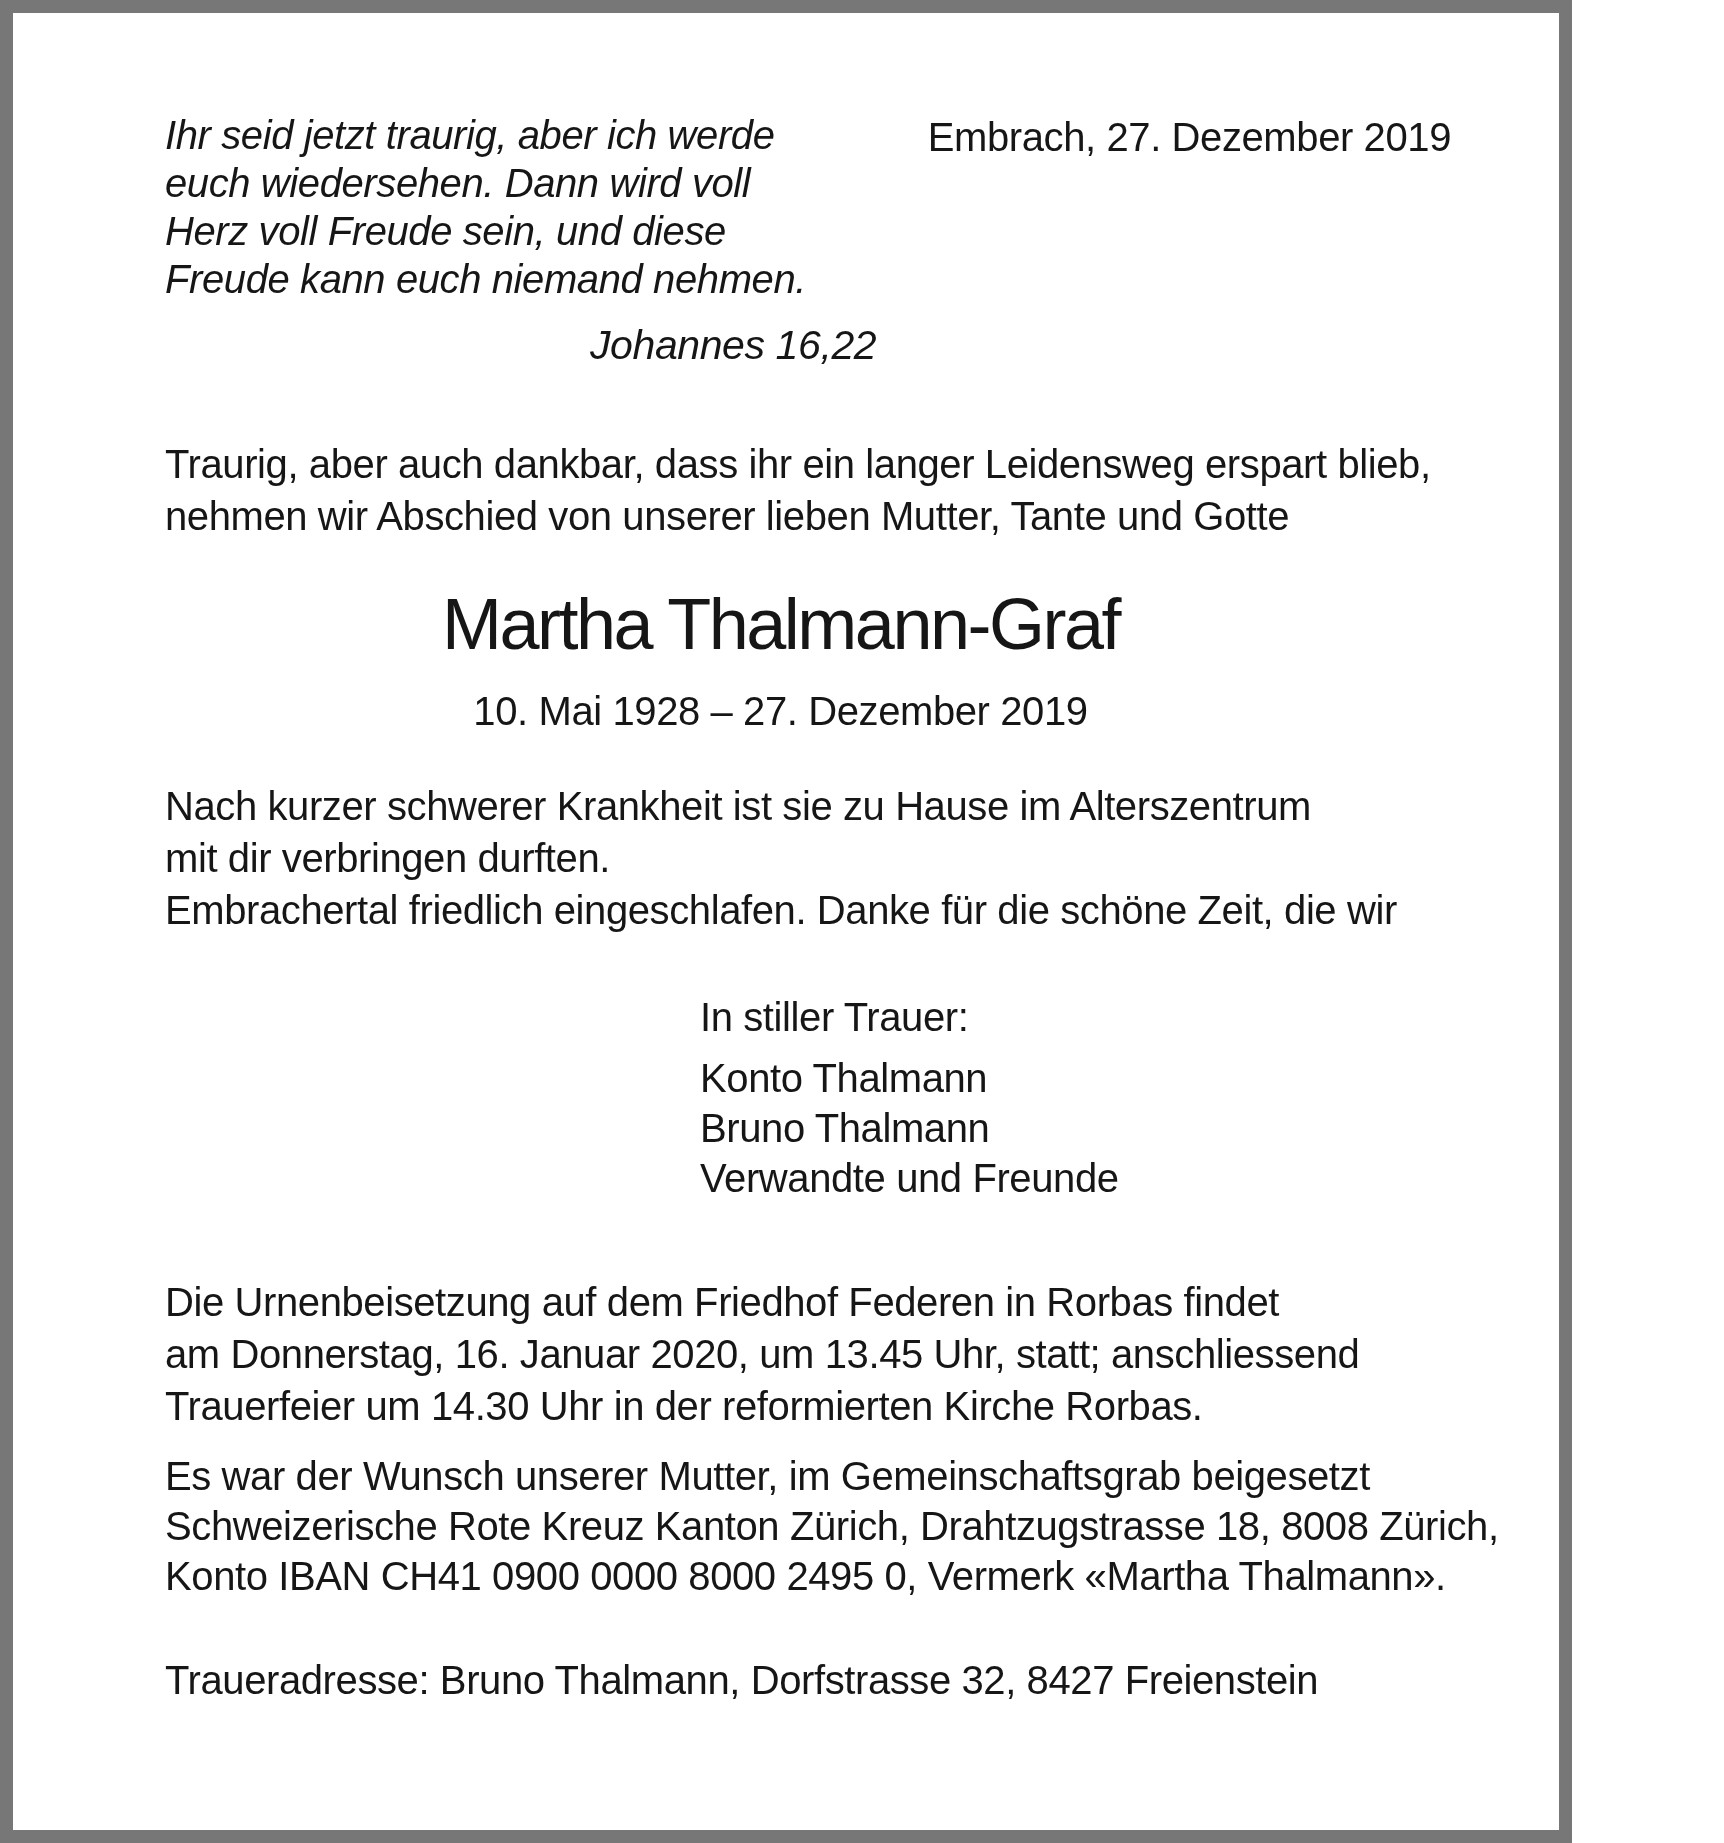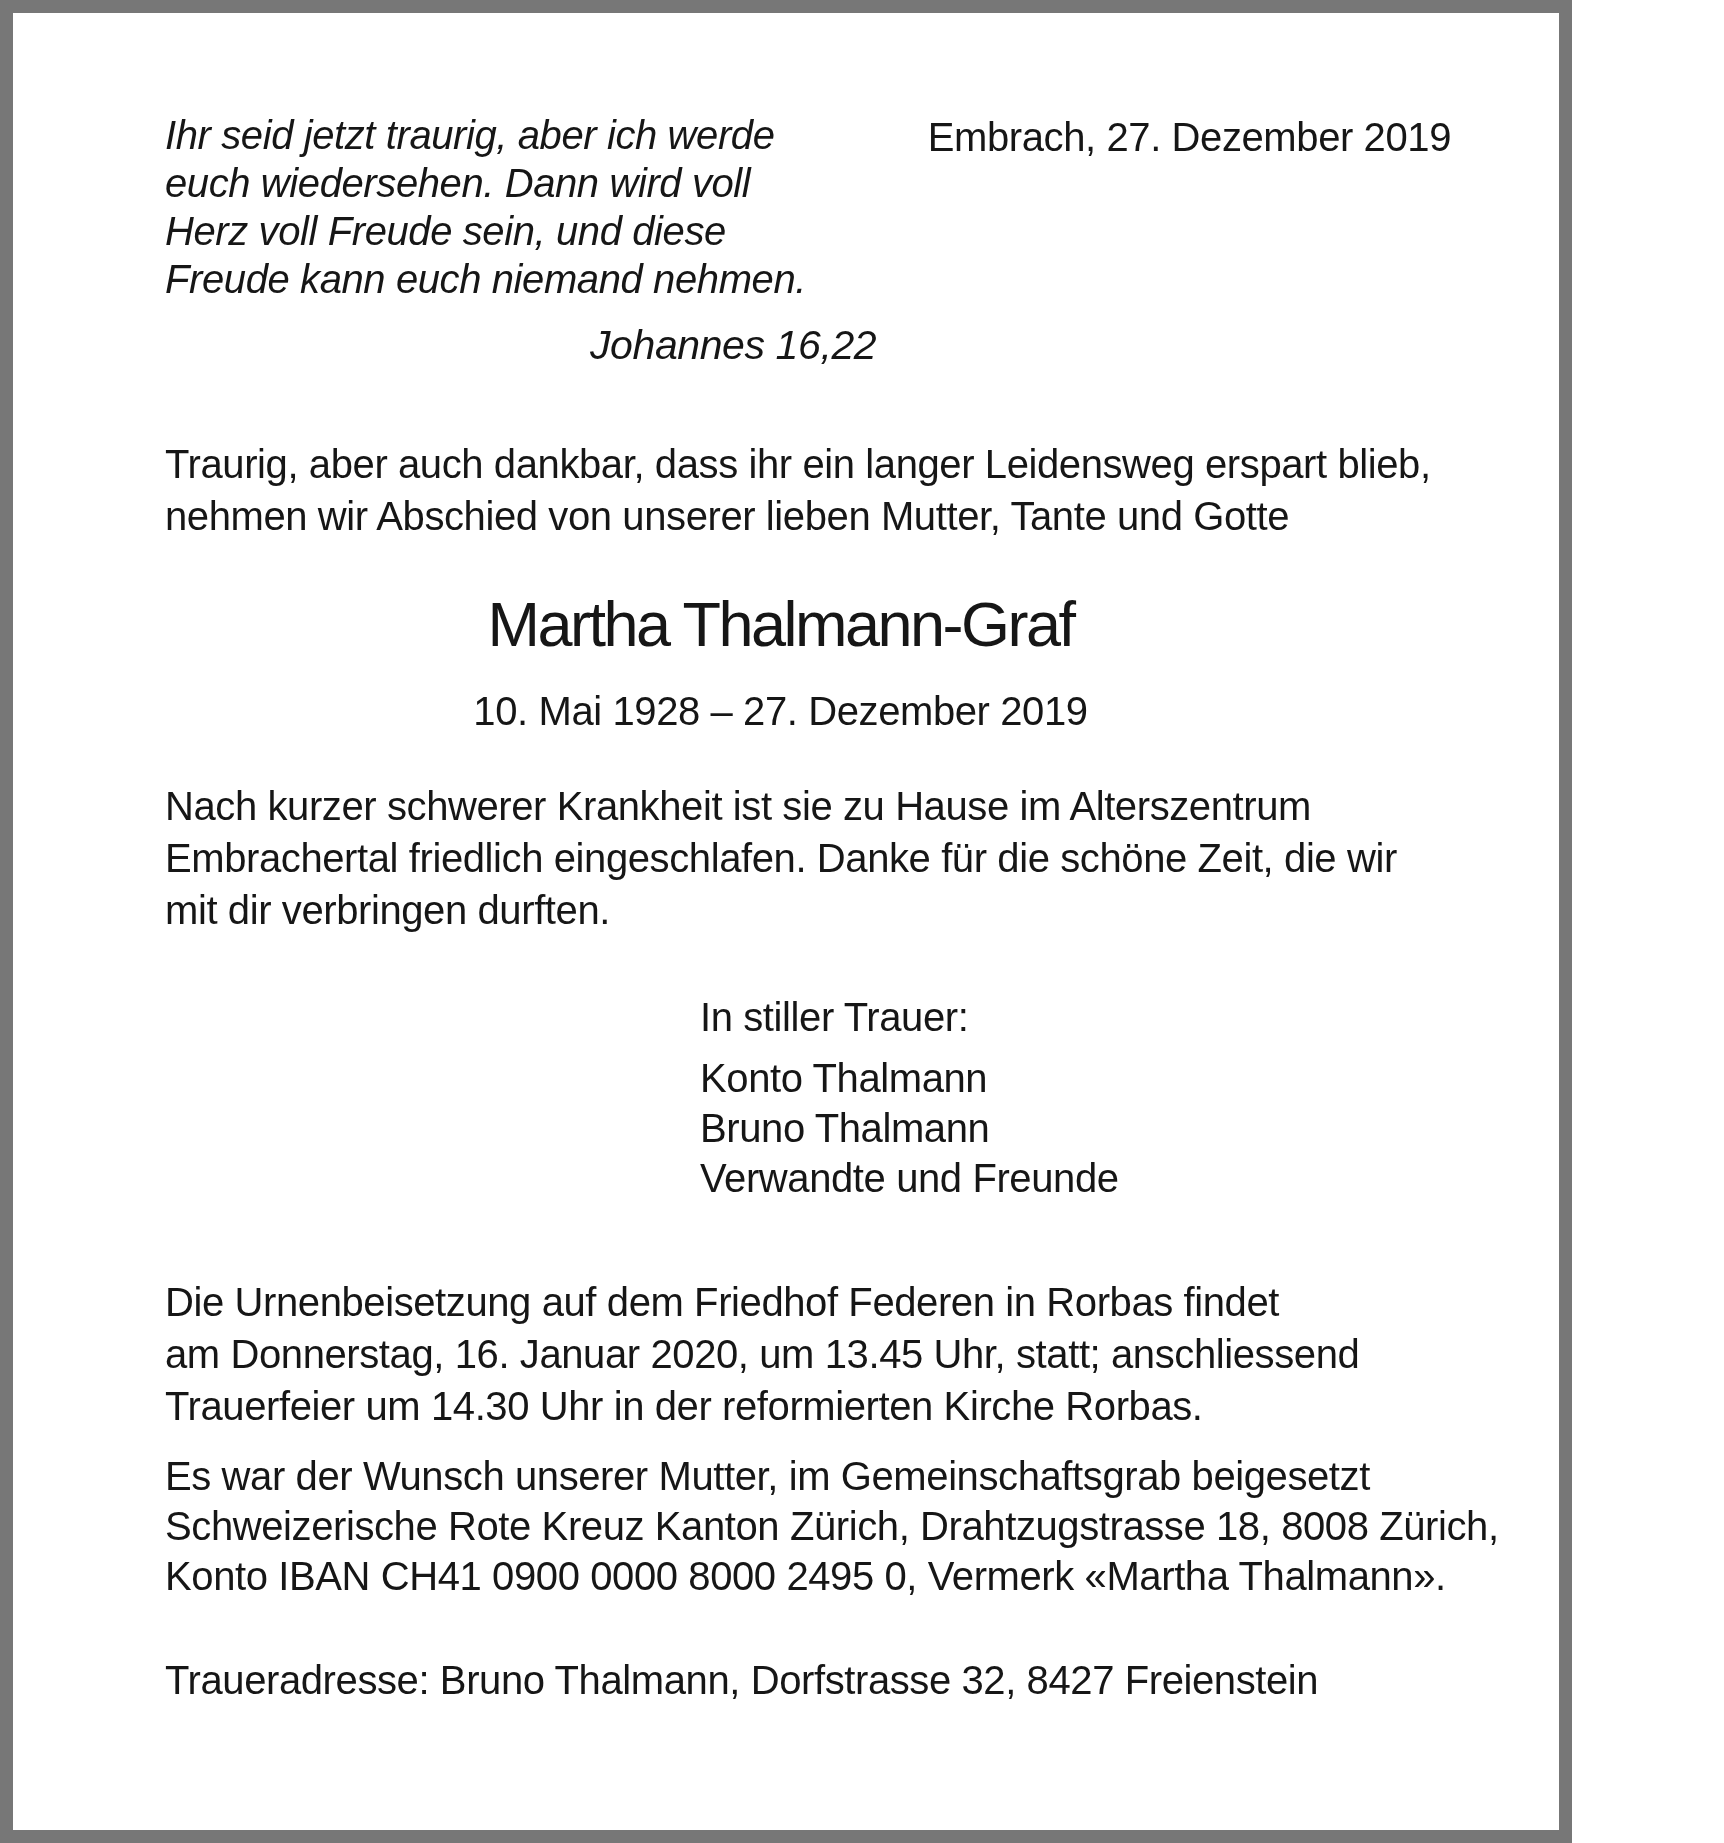--- a/index.html
+++ b/index.html
@@ -46,21 +46,21 @@
   .dateline {
     white-space: nowrap;
     text-align: right;
   }
 
   .intro     { margin-top: 73px; }
 
   .deceased-name {
     margin-top: 34px;
     margin-right: 55px;
-    font-size: 63px;
+    font-size: 72px;
     line-height: 96px;
     letter-spacing: -2.5px;
     font-weight: 400;
     text-align: center;
     white-space: nowrap;
   }
   .life-dates {
     margin-top: 13px;
     margin-right: 55px;
     text-align: center;
@@ -95,22 +95,22 @@
   <div class="intro">
     <div class="line">Traurig, aber auch dankbar, dass ihr ein langer Leidensweg erspart blieb,</div>
     <div class="line">nehmen wir Abschied von unserer lieben Mutter, Tante und Gotte</div>
   </div>
 
   <div class="deceased-name">Martha Thalmann-Graf</div>
   <div class="life-dates">10. Mai 1928 – 27. Dezember 2019</div>
 
   <div class="passing">
     <div class="line">Nach kurzer schwerer Krankheit ist sie zu Hause im Alterszentrum</div>
+    <div class="line">mit dir verbringen durften.</div>
     <div class="line">Embrachertal friedlich eingeschlafen. Danke für die schöne Zeit, die wir</div>
-    <div class="line">mit dir verbringen durften.</div>
   </div>
 
   <div class="mourners">
     <div class="line">In stiller Trauer:</div>
     <div class="mourners-names">
       <div class="line">Konto Thalmann</div>
       <div class="line">Bruno Thalmann</div>
       <div class="line">Verwandte und Freunde</div>
     </div>
   </div>

